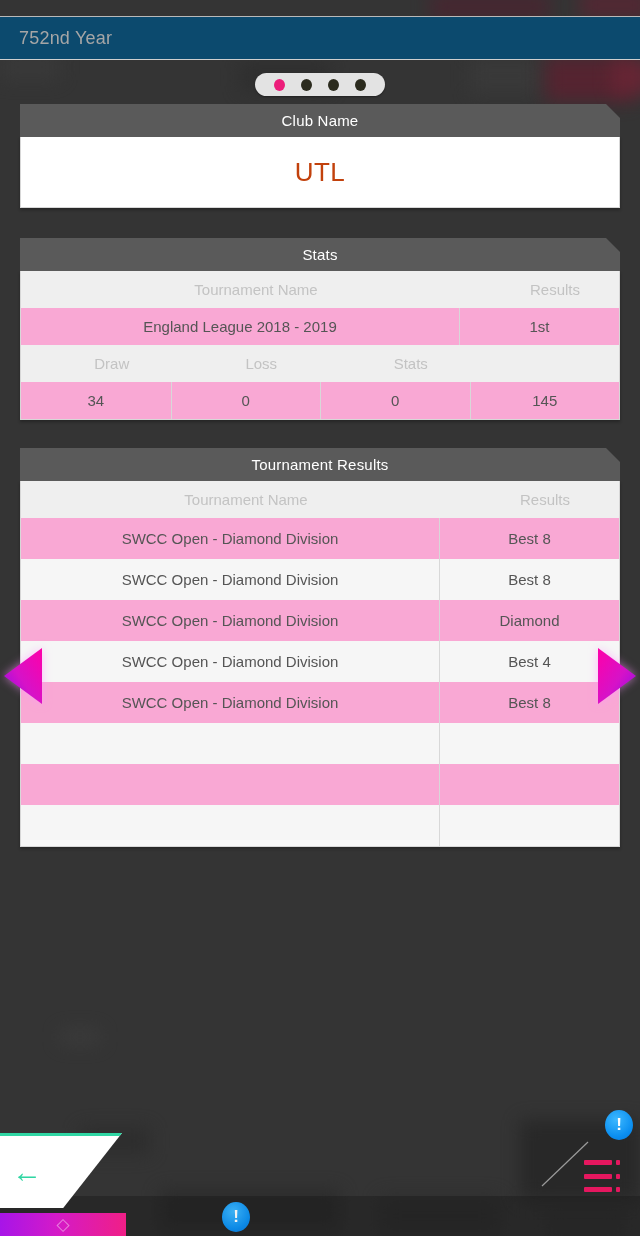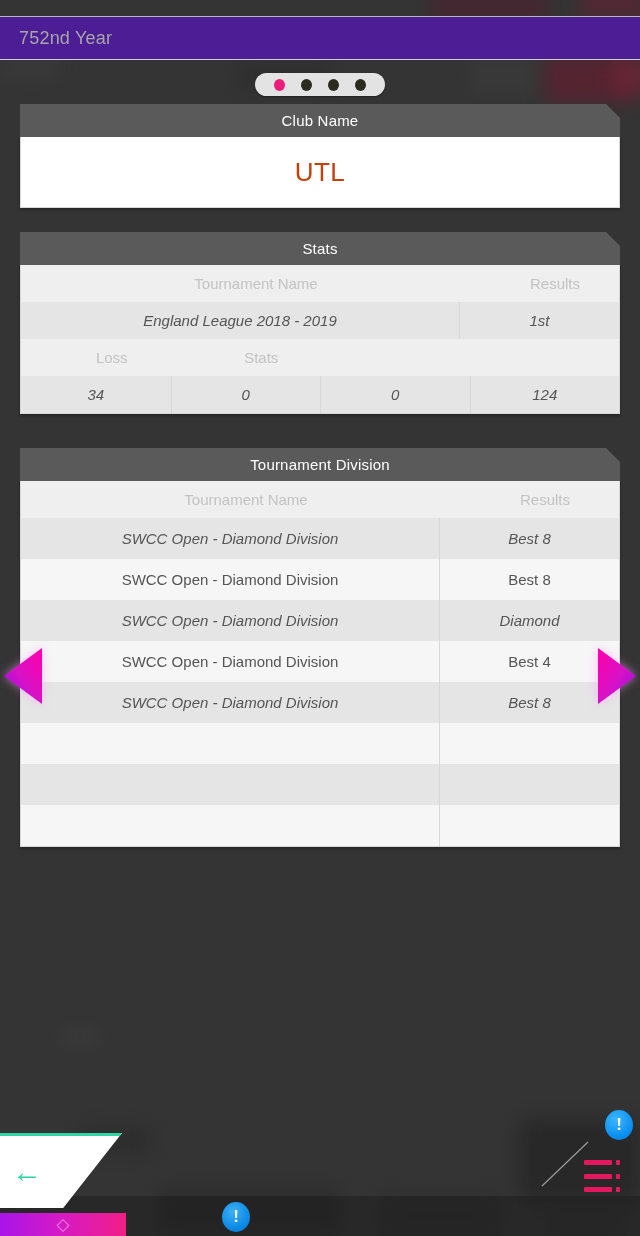--- a/index.html
+++ b/index.html
@@ -23,21 +23,21 @@
   #bg-layer .blob {
     position:absolute;
     filter:blur(9px);
     opacity:.85;
   }
 
   
   #year-bar {
     position:absolute; top:16px; left:0;
     width:640px; height:44px;
-    background:#4c1d95;
+    background:#0c4a6e;
     border-top:1px solid #b9b9b9;
     border-bottom:1px solid #cfcfcf;
     display:flex; align-items:center;
     z-index:5;
   }
   #year-bar .year-text {
     margin-left:19px;
     font-size:18px;
     color:#a6a6a6;
     letter-spacing:.2px;
@@ -98,21 +98,21 @@
   }
   .tcell {
     display:flex; align-items:center; justify-content:center;
     height:37px;
     font-size:15px;
     color:#555;
     text-align:center;
   }
   .thead .tcell { height:37px; color:#c3c3c3;padding-left:32px; }
   .divider { border-left:1px solid #d8d8d8; }
-  .row-white { background:#e5e5e5;font-style:italic; }
+  .row-white { background:#f9a8d4; }
   .row-alt   { background:#f6f6f6; }
 
   
   .col-tname { flex:0 0 438px; }
   .col-res   { flex:0 0 160px; }
   .col-q     { flex:0 0 149.5px; }
 
   
   .col-tr-name { flex:0 0 418px; }
   .col-tr-res  { flex:0 0 180px; }
@@ -224,54 +224,55 @@
 
 <div class="panel" style="top:104px;">
   <div class="panel-header">
     <span>Club Name</span>
   </div>
   <div class="panel-body">
     <div id="club-name-value">UTL</div>
   </div>
 </div>
 
-<div class="panel" style="top:232px;">
+<div class="panel" style="top:238px;">
   <div class="panel-header">
     <span>Stats</span>
   </div>
   <div class="panel-body">
 
     <div class="trow thead">
       <div class="tcell col-tname">Tournament Name</div>
       <div class="tcell col-res">Results</div>
     </div>
 
     <div class="trow row-white">
       <div class="tcell col-tname">England League 2018 - 2019</div>
       <div class="tcell col-res divider">1st</div>
     </div>
 
     <div class="trow thead">
+      <div class="tcell col-q">Draw</div>
       <div class="tcell col-q">Loss</div>
       <div class="tcell col-q">Stats</div>
     </div>
 
     <div class="trow row-white">
       <div class="tcell col-q">34</div>
       <div class="tcell col-q divider">0</div>
       <div class="tcell col-q divider">0</div>
-      <div class="tcell col-q divider">124</div>
+      <div class="tcell col-q divider">145</div>
     </div>
 
   </div>
 </div>
 
 <div class="panel" style="top:448px;">
   <div class="panel-header">
-    <span>Tournament Division</span>
+    <span>Tournament Results</span>
   </div>
   <div class="panel-body">
 
     <div class="trow thead">
       <div class="tcell col-tr-name">Tournament Name</div>
       <div class="tcell col-tr-res">Results</div>
     </div>
 
     <div class="trow row-white">
       <div class="tcell tr-cell col-tr-name">SWCC Open - Diamond Division</div>

